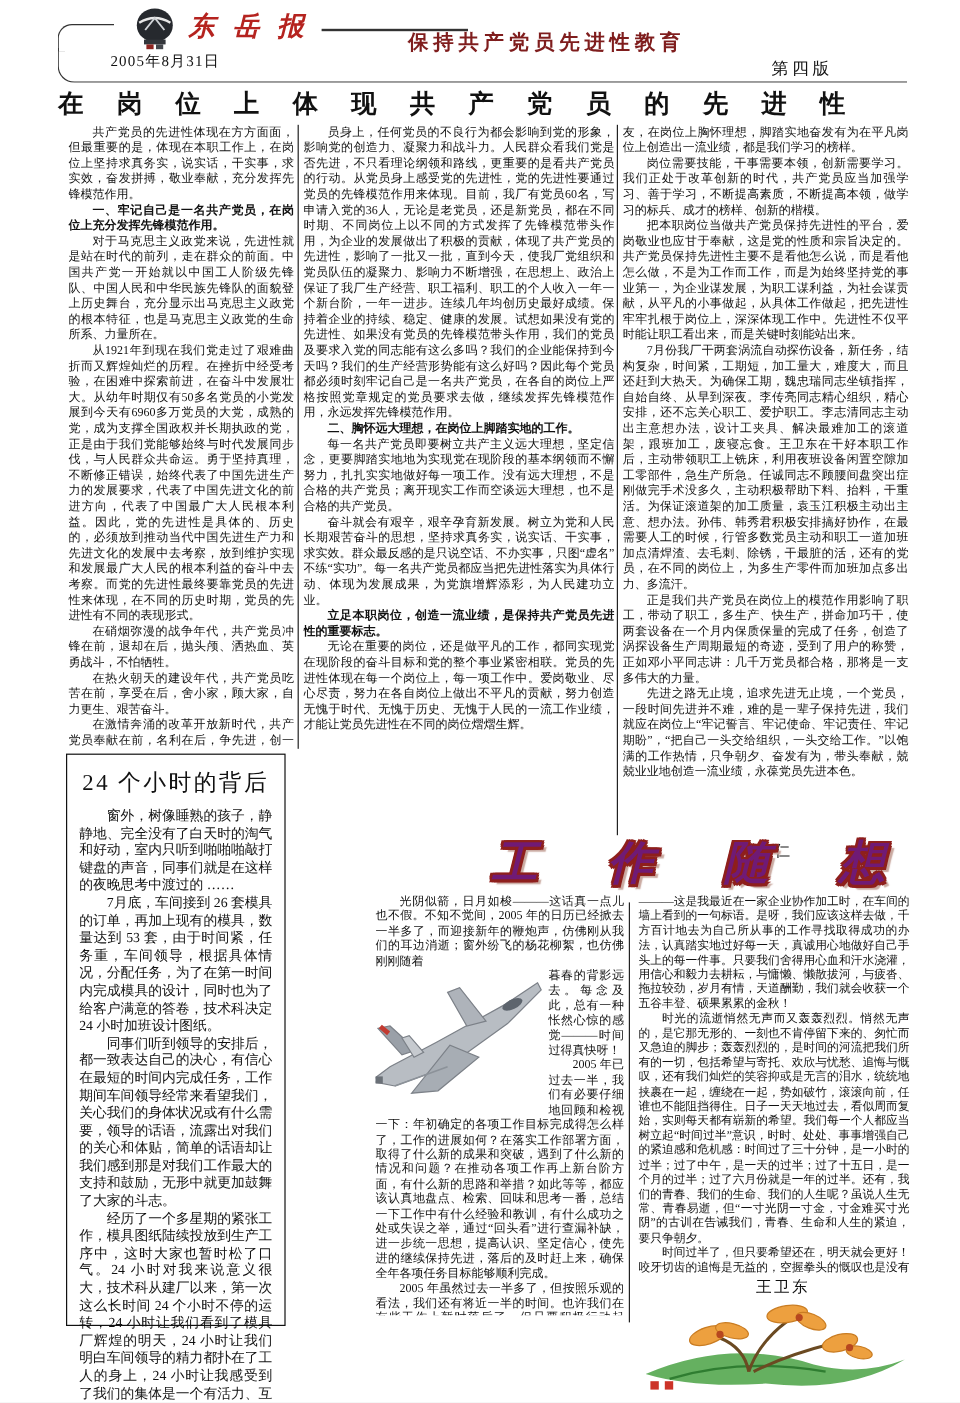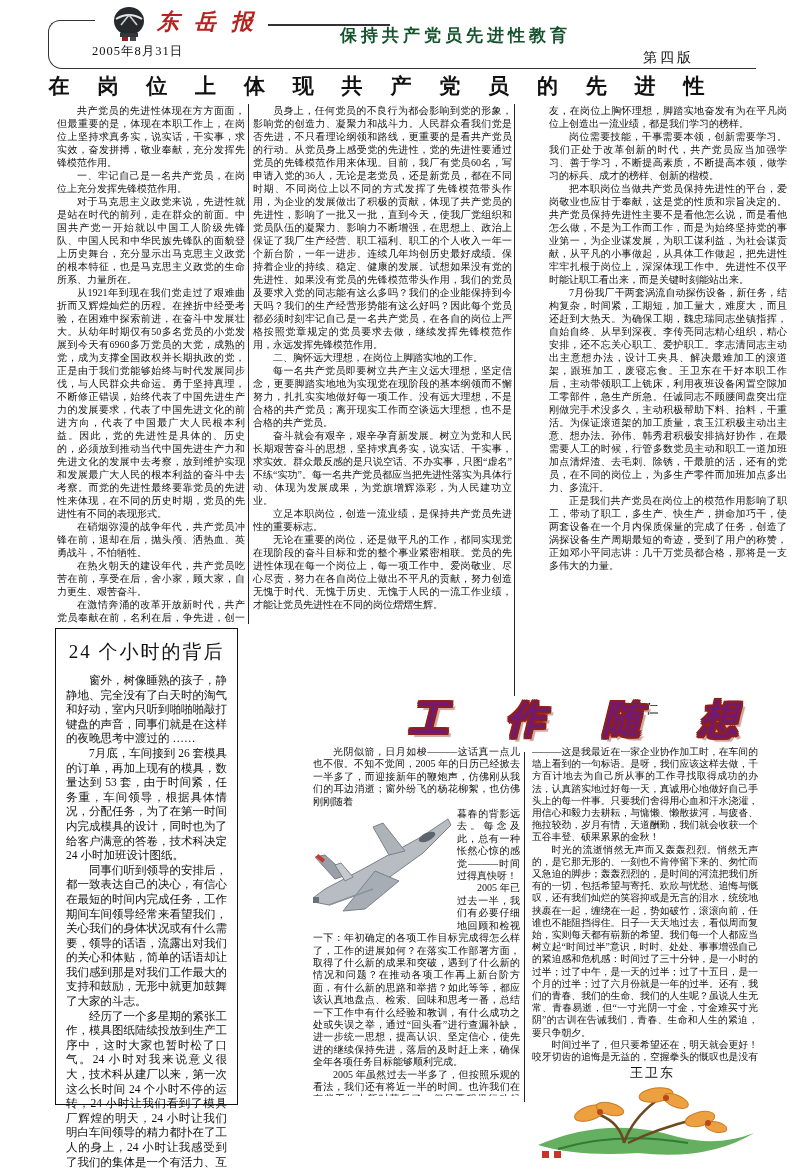--- a/index.html
+++ b/index.html
@@ -8,33 +8,33 @@
   
   .hook{position:absolute;left:48px;top:20px;width:46px;height:22px;
         border-left:1.5px solid #333;border-top:1.5px solid #333;border-top-left-radius:12px;}
   .bracket{position:absolute;left:48px;top:40px;width:707px;height:28px;
         border-left:1.5px solid #333;border-bottom:1.5px solid #333;border-bottom-left-radius:14px;}
   .logo{position:absolute;left:108px;top:5px;width:42px;height:38px;}
   .masthead{position:absolute;left:157px;top:7px;font-size:22px;font-weight:bold;font-style:italic;
         color:#b5231f;letter-spacing:15px;white-space:nowrap;}
   .mast-rule{position:absolute;left:268px;top:24px;width:122px;height:0;border-top:2px solid #333;}
   .date{position:absolute;left:92px;top:43px;font-size:12.5px;letter-spacing:1px;}
-  .slogan{position:absolute;left:340px;top:24px;font-size:17px;font-weight:bold;color:#14532d;
+  .slogan{position:absolute;left:340px;top:24px;font-size:17px;font-weight:bold;color:#7f1d1d;
         letter-spacing:4px;font-family:"Liberation Sans","DejaVu Sans",sans-serif;}
   .pagelabel{position:absolute;left:643px;top:49px;font-size:14px;letter-spacing:3px;}
   
   .headline{position:absolute;left:0;top:72px;width:764px;text-align:center;font-size:21px;
         font-weight:bold;letter-spacing:11px;font-family:"Liberation Sans","DejaVu Sans",sans-serif;}
   
   .col{position:absolute;font-size:10px;line-height:13px;text-align:justify;overflow:hidden;}
   .col1{left:57px; top:104px;width:188px;height:520px;}
   .col2{left:253px;top:104px;width:259px;height:610px;}
-  .col3{left:519px;top:104px;width:238px;height:548px;margin-left:30px;}
+  .col3{left:519px;top:104px;width:238px;height:548px;}
   .para{margin:0;text-indent:2em;}
-  .para.bold{font-weight:normal;font-family:"Liberation Sans","DejaVu Sans",sans-serif;}
+  .para.bold{font-weight:bold;font-family:"Liberation Sans","DejaVu Sans",sans-serif;}
   .para.noindent{text-indent:0;}
   .vline{position:absolute;width:0;border-left:1px solid #222;}
   .vl1{left:248px;top:104px;height:520px;}
   .vl2{left:514px;top:104px;height:592px;}
   .vl3{left:524px;top:752px;height:350px;}
   .author{font-size:13px;letter-spacing:2px;}
   .author-main{position:absolute;left:519px;top:700px;width:238px;text-align:center;}
   
   .box{position:absolute;left:55px;top:628px;width:183px;height:477px;border:1.5px solid #111;
        box-sizing:border-box;padding:8px 10px 16px 10px;}
@@ -97,20 +97,21 @@
       <p class="para bold">立足本职岗位，创造一流业绩，是保持共产党员先进性的重要标志。</p>
       <p class="para">无论在重要的岗位，还是做平凡的工作，都同实现党在现阶段的奋斗目标和党的整个事业紧密相联。党员的先进性体现在每一个岗位上，每一项工作中。爱岗敬业、尽心尽责，努力在各自岗位上做出不平凡的贡献，努力创造无愧于时代、无愧于历史、无愧于人民的一流工作业绩，才能让党员先进性在不同的岗位熠熠生辉。</p>
     </div>
   <div class="vline vl2"></div>
   <div class="col col3">
       <p class="para noindent">友，在岗位上胸怀理想，脚踏实地奋发有为在平凡岗位上创造出一流业绩，都是我们学习的榜样。</p>
       <p class="para">岗位需要技能，干事需要本领，创新需要学习。我们正处于改革创新的时代，共产党员应当加强学习、善于学习，不断提高素质，不断提高本领，做学习的标兵、成才的榜样、创新的楷模。</p>
       <p class="para">把本职岗位当做共产党员保持先进性的平台，爱岗敬业也应甘于奉献，这是党的性质和宗旨决定的。共产党员保持先进性主要不是看他怎么说，而是看他怎么做，不是为工作而工作，而是为始终坚持党的事业第一，为企业谋发展，为职工谋利益，为社会谋贡献，从平凡的小事做起，从具体工作做起，把先进性牢牢扎根于岗位上，深深体现工作中。先进性不仅平时能让职工看出来，而是关键时刻能站出来。</p>
       <p class="para">7月份我厂干两套涡流自动探伤设备，新任务，结构复杂，时间紧，工期短，加工量大，难度大，而且还赶到大热天。为确保工期，魏忠瑞同志坐镇指挥，自始自终、从早到深夜。李传亮同志精心组织，精心安排，还不忘关心职工、爱护职工。李志清同志主动出主意想办法，设计工夹具、解决最难加工的滚道架，跟班加工，废寝忘食。王卫东在干好本职工作后，主动带领职工上铣床，利用夜班设备闲置空隙加工零部件，急生产所急。任诚同志不顾腰间盘突出症刚做完手术没多久，主动积极帮助下料、抬料，干重活。为保证滚道架的加工质量，袁玉江积极主动出主意、想办法。孙伟、韩秀君积极安排搞好协作，在最需要人工的时候，行管多数党员主动和职工一道加班加点清焊渣、去毛刺、除锈，干最脏的活，还有的党员，在不同的岗位上，为多生产零件而加班加点多出力、多流汗。</p>
       <p class="para">正是我们共产党员在岗位上的模范作用影响了职工，带动了职工，多生产、快生产，拼命加巧干，使两套设备在一个月内保质保量的完成了任务，创造了涡探设备生产周期最短的奇迹，受到了用户的称赞，正如邓小平同志讲：几千万党员都合格，那将是一支多伟大的力量。</p>
+      <p class="para">先进之路无止境，追求先进无止境，一个党员，一段时间先进并不难，难的是一辈子保持先进，我们就应在岗位上“牢记誓言、牢记使命、牢记责任、牢记期盼”，“把自己一头交给组织，一头交给工作。”以饱满的工作热情，只争朝夕、奋发有为，带头奉献，兢兢业业地创造一流业绩，永葆党员先进本色。</p>
     </div>
   <div class="author author-main">赵成仁</div>
 
   <div class="box">
     <h2 class="box-title">24 个小时的背后</h2>
     <div>
         <p class="para">窗外，树像睡熟的孩子，静静地、完全没有了白天时的淘气和好动，室内只听到啪啪啪敲打键盘的声音，同事们就是在这样的夜晚思考中渡过的 ……</p>
         <p class="para">7月底，车间接到 26 套模具的订单，再加上现有的模具，数量达到 53 套，由于时间紧，任务重，车间领导，根据具体情况，分配任务，为了在第一时间内完成模具的设计，同时也为了给客户满意的答卷，技术科决定 24 小时加班设计图纸。</p>
         <p class="para">同事们听到领导的安排后，都一致表达自己的决心，有信心在最短的时间内完成任务，工作期间车间领导经常来看望我们，关心我们的身体状况或有什么需要，领导的话语，流露出对我们的关心和体贴，简单的话语却让我们感到那是对我们工作最大的支持和鼓励，无形中就更加鼓舞了大家的斗志。</p>
         <p class="para">经历了一个多星期的紧张工作，模具图纸陆续投放到生产工序中，这时大家也暂时松了口气。24 小时对我来说意义很大，技术科从建厂以来，第一次这么长时间 24 个小时不停的运转，24 小时让我们看到了模具厂辉煌的明天，24 小时让我们明白车间领导的精力都扑在了工人的身上，24 小时让我感受到了我们的集体是一个有活力、互相进步的大家庭、24 小时我希望多来几次。</p>

